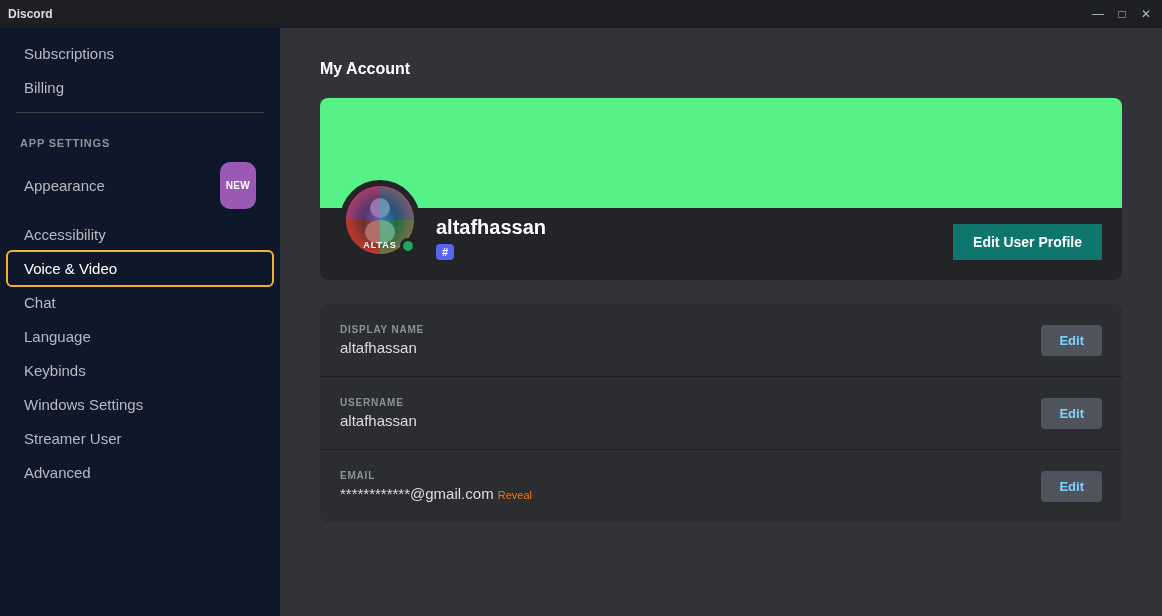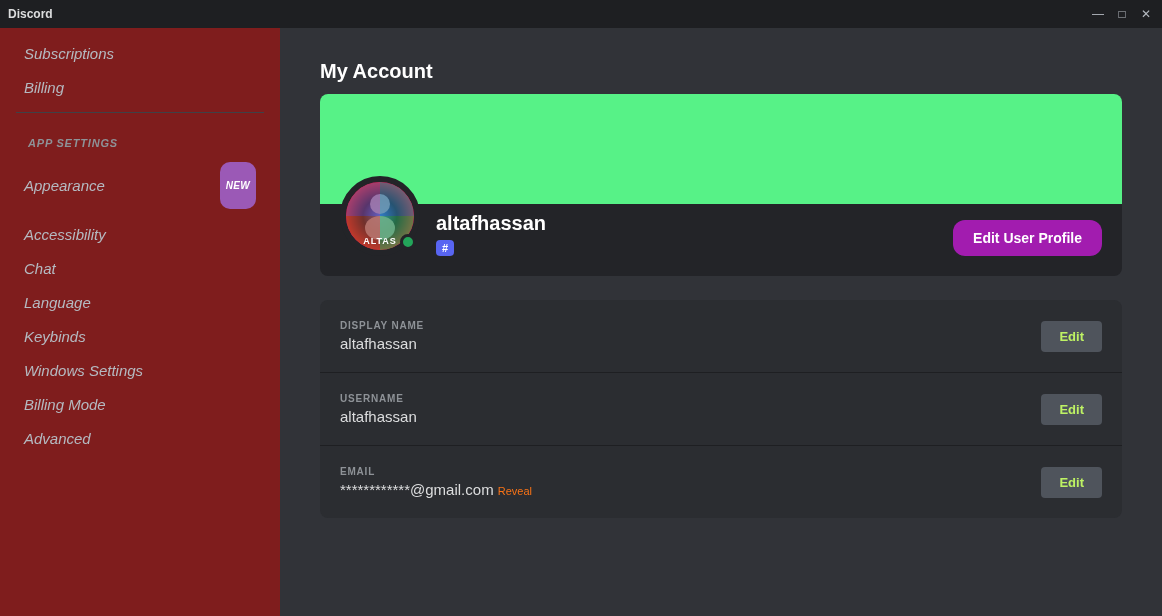--- a/index.html
+++ b/index.html
@@ -41,25 +41,24 @@
       cursor: pointer;
       background: none;
       border: none;
     }
     .app-layout {
       display: flex;
       height: calc(616px - 28px);
     }
     .sidebar {
       width: 280px;
-      background: #7f1d1d;
+      background: #0f172a;
       overflow-y: auto;
       padding: 8px 0;
       flex-shrink: 0;
-      font-style: italic;
     }
     .sidebar::-webkit-scrollbar { width: 4px; }
     .sidebar::-webkit-scrollbar-thumb { background: #1a1b1e; border-radius: 2px; }
     .sidebar-item {
       padding: 8px 16px;
       cursor: pointer;
       color: #b5bac1;
       font-size: 15px;
       border-radius: 4px;
       margin: 1px 8px;
@@ -71,21 +70,21 @@
       background: transparent;
       outline: 2px solid #f0b132;
       color: #fff;
     }
     .sidebar-divider {
       height: 1px;
       background: #3f4147;
       margin: 8px 16px;
     }
     .sidebar-section-label {
-      padding: 16px 16px 4px 28px;
+      padding: 16px 16px 4px 20px;
       font-size: 11px;
       font-weight: 700;
       color: #8e9297;
       letter-spacing: 0.8px;
       text-transform: uppercase;
     }
     .badge-new {
       background: #9b59b6;
       color: #fff;
       font-size: 10px;
@@ -96,24 +95,24 @@
     }
     .main-content {
       flex: 1;
       background: #313338;
       overflow-y: auto;
       padding: 32px 40px;
     }
     .main-content::-webkit-scrollbar { width: 4px; }
     .main-content::-webkit-scrollbar-thumb { background: #1a1b1e; border-radius: 2px; }
     .page-title {
-      font-size: 20px;
-      font-weight: 700;
-      color: #fff;
-      margin-bottom: 11px;
+      font-size: 16px;
+      font-weight: 700;
+      color: #fff;
+      margin-bottom: 20px;
     }
     .profile-card {
       background: #232428;
       border-radius: 8px;
       overflow: hidden;
       margin-bottom: 24px;
     }
     .profile-banner {
       height: 110px;
       background: #57f287;
@@ -162,24 +161,24 @@
     .profile-tag {
       background: #5865f2;
       color: #fff;
       font-size: 11px;
       font-weight: 700;
       padding: 2px 6px;
       border-radius: 4px;
       display: inline-block;
     }
     .edit-profile-btn {
-      background: #a21caf;
+      background: #0f766e;
       color: #fff;
       border: none;
-      border-radius: 12px;
+      border-radius: 0;
       padding: 10px 20px;
       font-size: 14px;
       font-weight: 600;
       cursor: pointer;
       align-self: flex-start;
       margin-top: 8px;
     }
     .fields-section {
       background: #2b2d31;
       border-radius: 8px;
@@ -200,21 +199,21 @@
       letter-spacing: 0.8px;
       text-transform: uppercase;
       margin-bottom: 4px;
     }
     .field-value {
       font-size: 15px;
       color: #dcddde;
     }
     .field-edit-btn {
       background: #4f545c;
-      color: #bef264;
+      color: #7dd3fc;
       border: none;
       border-radius: 4px;
       padding: 8px 18px;
       font-size: 13px;
       font-weight: 600;
       cursor: pointer;
       white-space: nowrap;
     }
     .reveal-link {
       color: #f97316;
@@ -250,34 +249,37 @@
 
     <div class="sidebar-section-label">APP SETTINGS</div>
 
     <div class="sidebar-item">
       <span>Appearance</span>
       <span class="badge-new">NEW</span>
     </div>
     <div class="sidebar-item">
       <span>Accessibility</span>
     </div>
+    <div class="sidebar-item active">
+      <span>Voice &amp; Video</span>
+    </div>
     <div class="sidebar-item">
       <span>Chat</span>
     </div>
     <div class="sidebar-item">
       <span>Language</span>
     </div>
     <div class="sidebar-item">
       <span>Keybinds</span>
     </div>
     <div class="sidebar-item">
       <span>Windows Settings</span>
     </div>
     <div class="sidebar-item">
-      <span>Billing Mode</span>
+      <span>Streamer User</span>
     </div>
     <div class="sidebar-item">
       <span>Advanced</span>
     </div>
   </div>
 
   <div class="main-content">
     <div class="page-title">My Account</div>
 
     <div class="profile-card">

